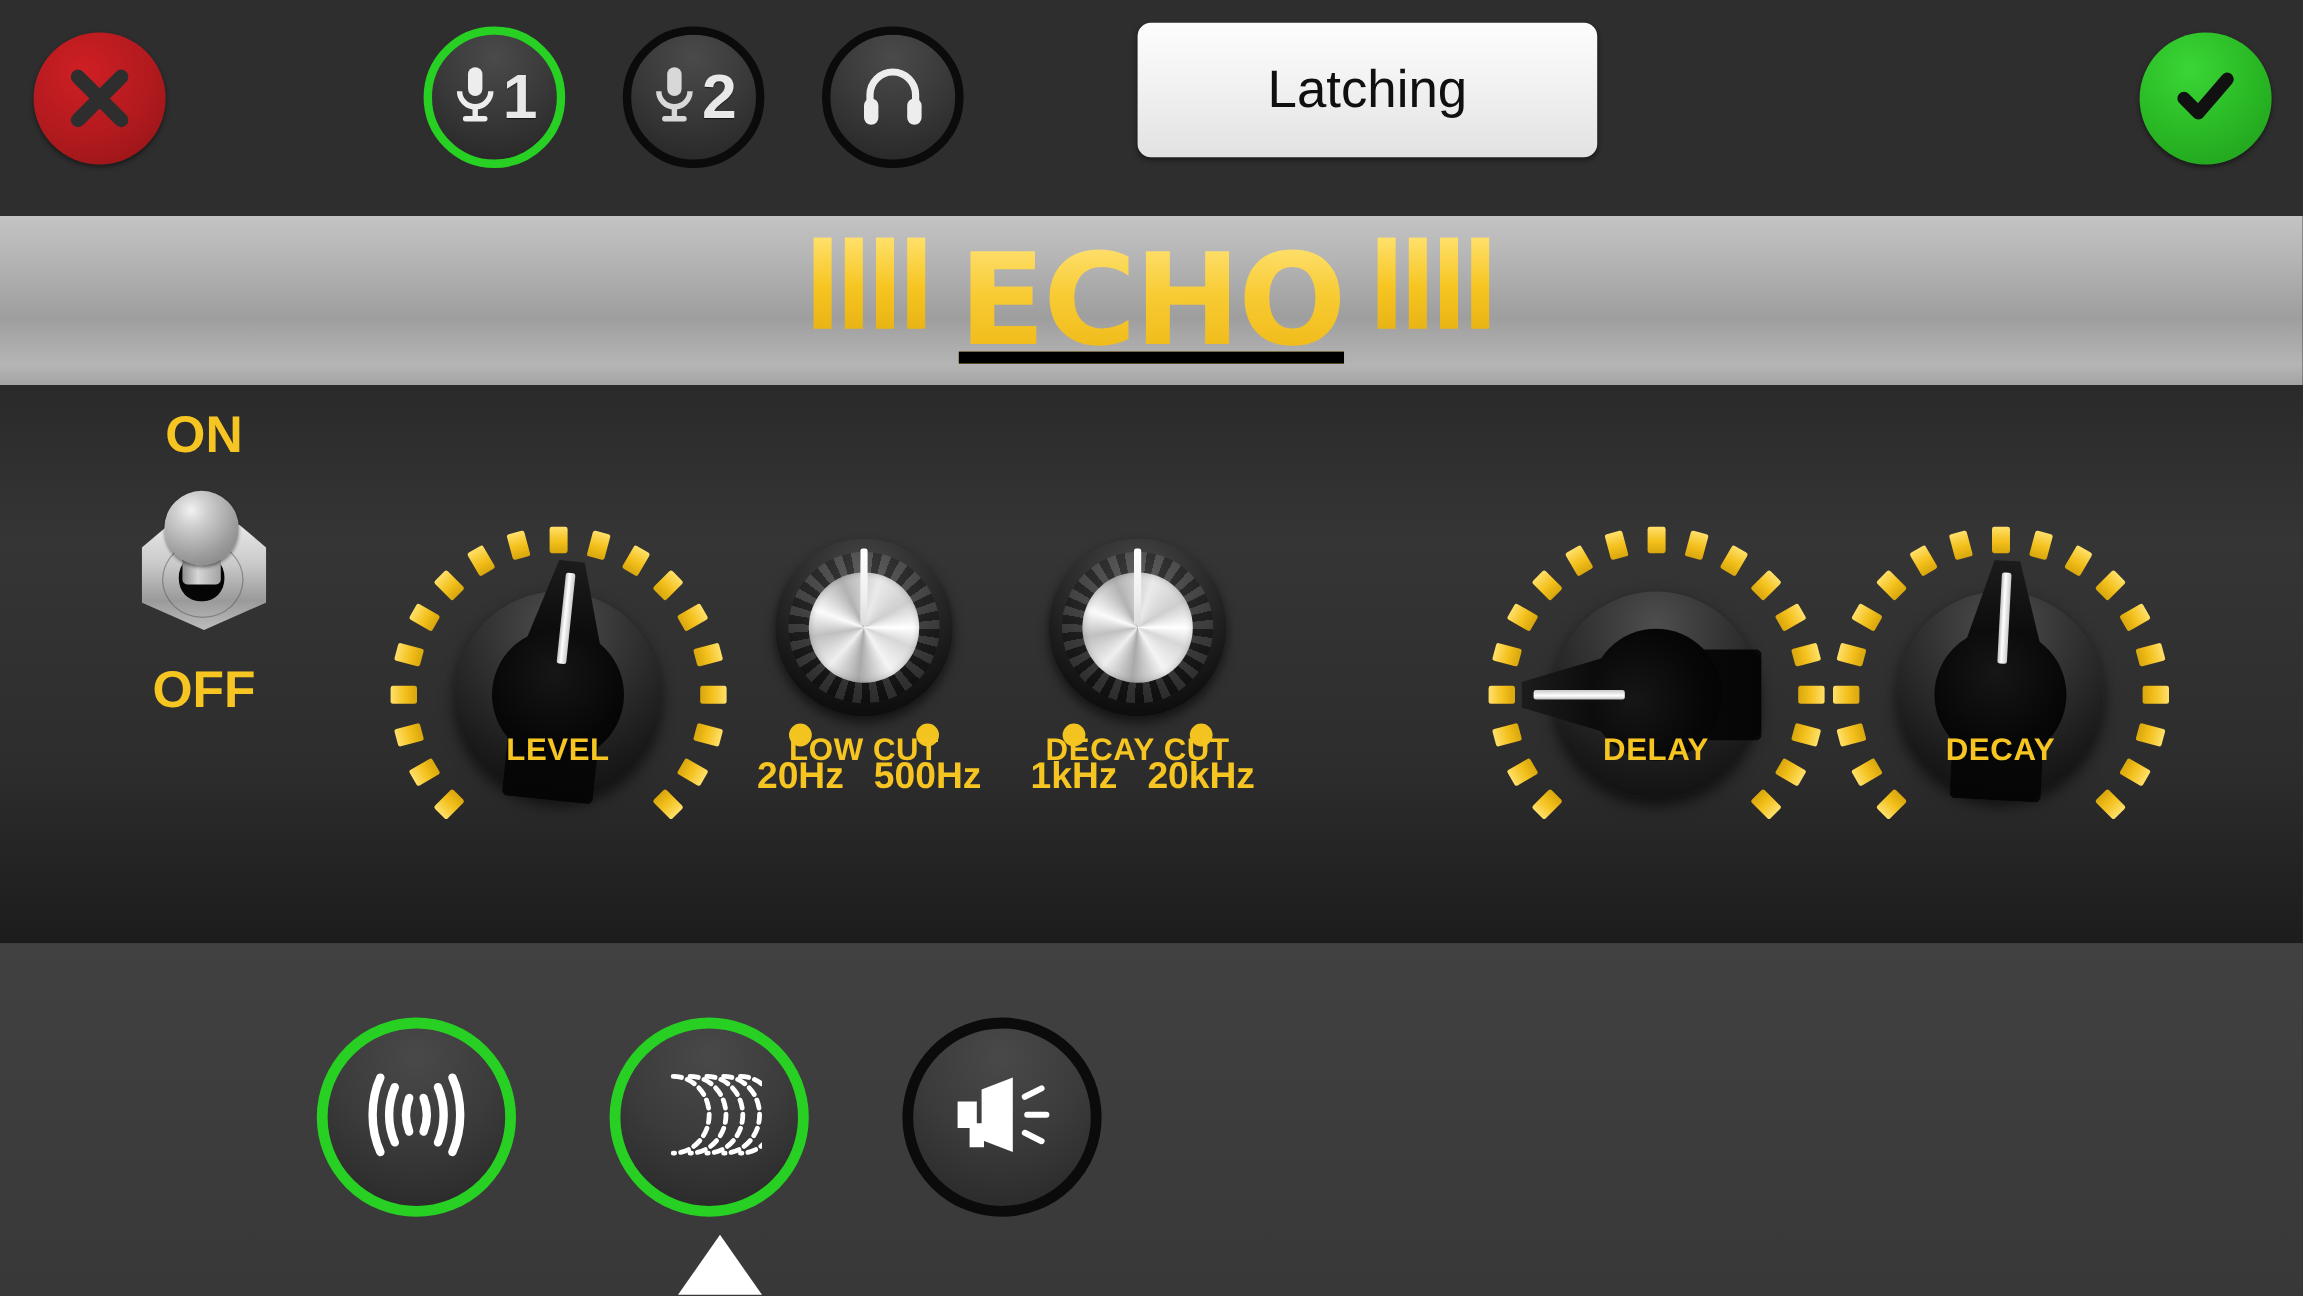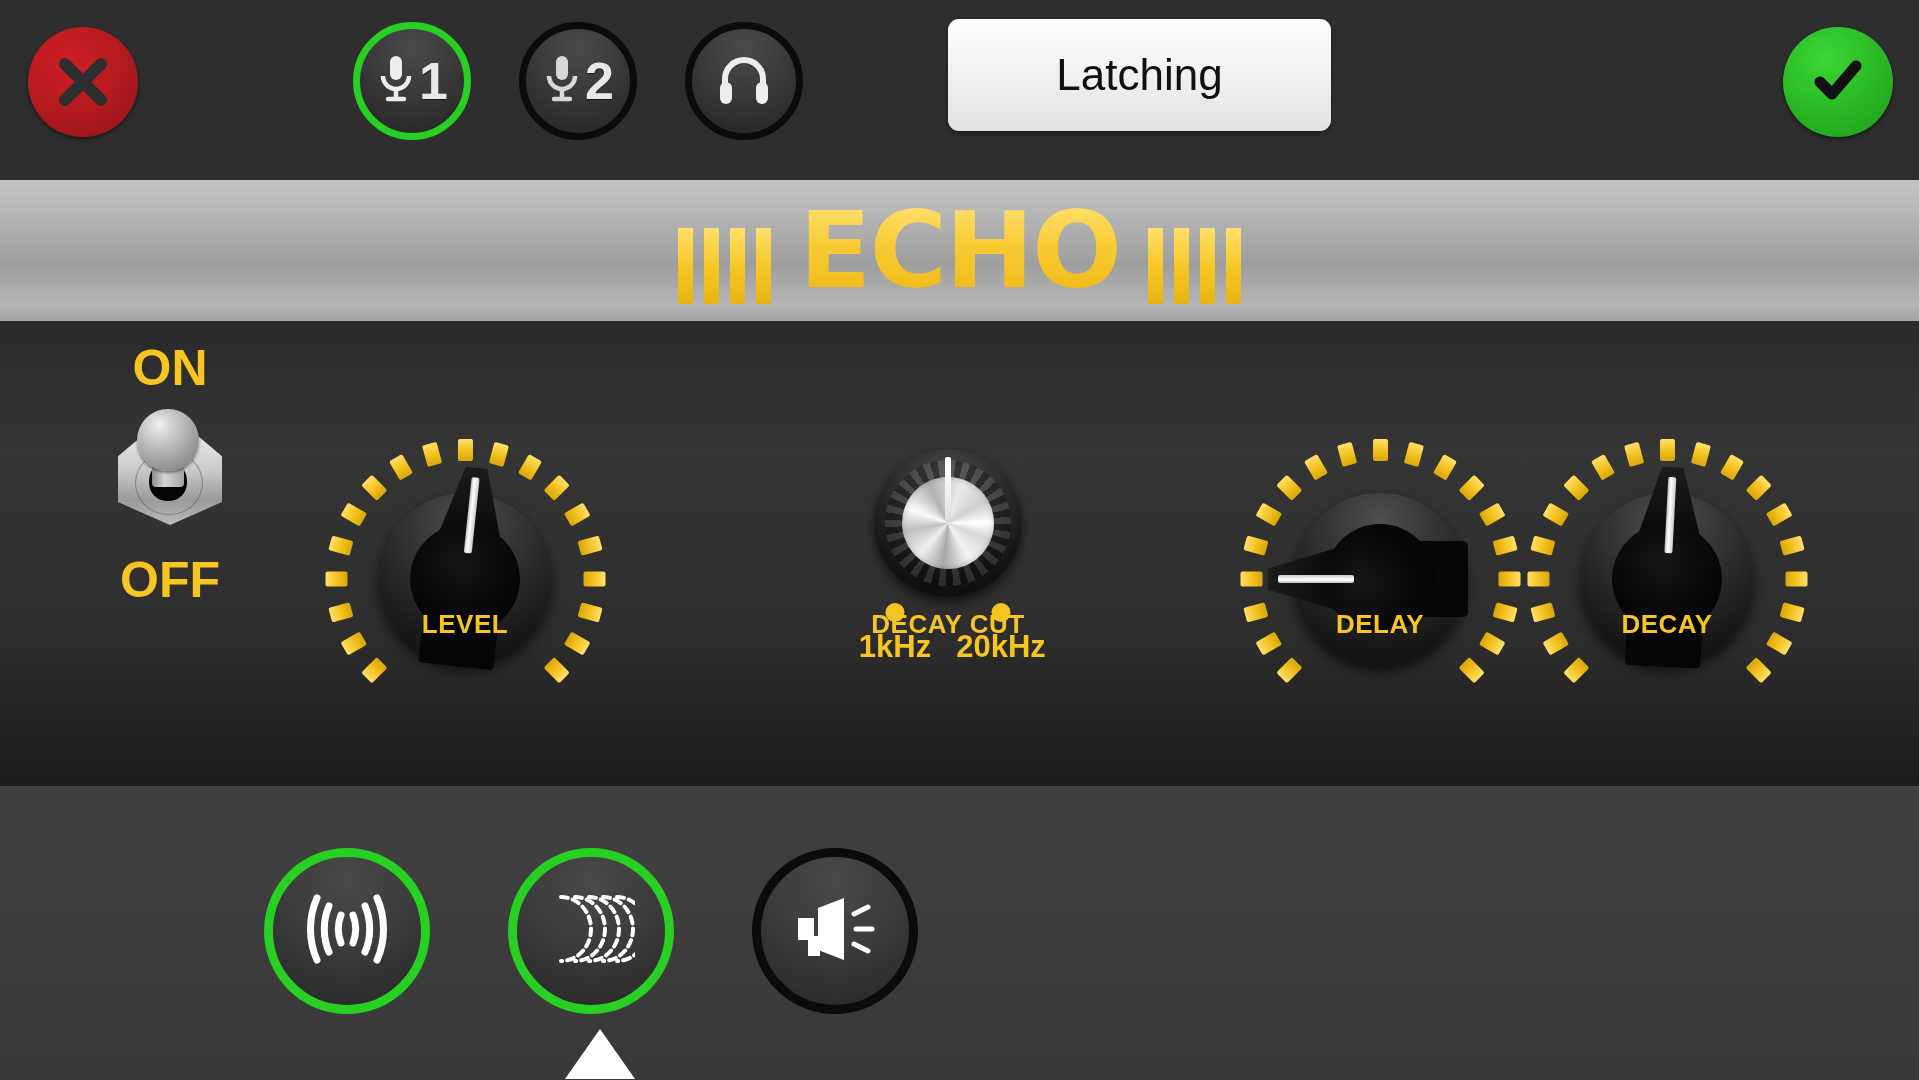--- a/index.html
+++ b/index.html
@@ -55,21 +55,21 @@
     box-shadow:0 2px 4px rgba(0,0,0,.5);
   }
 
   
   .banner{
     position:absolute;left:0;top:180px;width:1919px;height:141px;
     background:linear-gradient(180deg,#c3c3c3 0%,#b7b7b7 22%,#9e9e9e 60%,#b5b5b5 88%,#a3a3a3 100%);
     display:flex;align-items:center;justify-content:center;
     border-bottom:3px solid #1b1b1b;
   }
-  .banner-inner{display:flex;align-items:flex-end;gap:22px;}
+  .banner-inner{display:flex;align-items:flex-start;gap:22px;text-decoration:underline;}
   .bars{display:flex;gap:11px;}
   .bars i{
     display:block;width:15px;height:76px;background:#f6c92a;
     background:linear-gradient(180deg,#ffe06a 0%,#f6c521 55%,#e9b415 100%);
   }
   .logo-text{
     font-size:106px;font-weight:bold;letter-spacing:-2px;line-height:1;
     color:#f6c521;
     background:linear-gradient(180deg,#ffe376 0%,#f8cb33 45%,#eeb713 100%);
     -webkit-background-clip:text;background-clip:text;
@@ -87,21 +87,21 @@
   .ctl{position:absolute;top:0;height:465px;}
   .ctl-label{
     position:absolute;left:50%;transform:translateX(-50%);
     top:288px;white-space:nowrap;
     font-size:26px;font-weight:bold;color:#f6c521;letter-spacing:.5px;
   }
 
   
   .tgl-word{
     position:absolute;left:50%;transform:translateX(-50%);
-    font-size:50px;font-weight:bold;color:#f6c521;white-space:nowrap;
+    font-size:43px;font-weight:bold;color:#f6c521;white-space:nowrap;
   }
   .tgl-on{top:18px;}
   .tgl-off{top:230px;}
   .tgl-body{
     position:absolute;left:50%;top:88px;transform:translateX(-50%);
     width:108px;height:118px;
   }
   .tgl-hex{
     position:absolute;left:2px;top:28px;width:104px;height:88px;
     background:linear-gradient(180deg,#e8e8e8 0%,#c9c9c9 38%,#9a9a9a 72%,#bdbdbd 100%);
@@ -360,20 +360,39 @@
         <div class="pknob-base"></div>
         <div class="pknob-rot" style="transform: rotate(6deg);">
           <div class="pknob-wedge"></div>
           <div class="pknob-hub"></div>
           <div class="pknob-line"></div>
         </div>
       </div>
       <div class="ctl-label">LEVEL</div>
     </div>
 
+    <div class="ctl" style="left:580px;width:280px;">
+      <div class="cknob">
+        <div class="cknob-outer"></div>
+        <div class="cknob-ridge"></div>
+        <div class="cknob-cap"></div>
+        <div class="cknob-rot" style="transform: rotate(0deg);">
+          <div class="cknob-line"></div>
+        </div>
+      </div>
+      <div class="fmark" style="left:87px;">
+        <div class="dot"></div>
+        <div class="flabel">20Hz</div>
+      </div>
+      <div class="fmark" style="left:193px;">
+        <div class="dot"></div>
+        <div class="flabel">500Hz</div>
+      </div>
+      <div class="ctl-label">LOW CUT</div>
+    </div>
 
     <div class="ctl" style="left:808px;width:280px;">
       <div class="cknob">
         <div class="cknob-outer"></div>
         <div class="cknob-ridge"></div>
         <div class="cknob-cap"></div>
         <div class="cknob-rot" style="transform: rotate(0deg);">
           <div class="cknob-line"></div>
         </div>
       </div>

